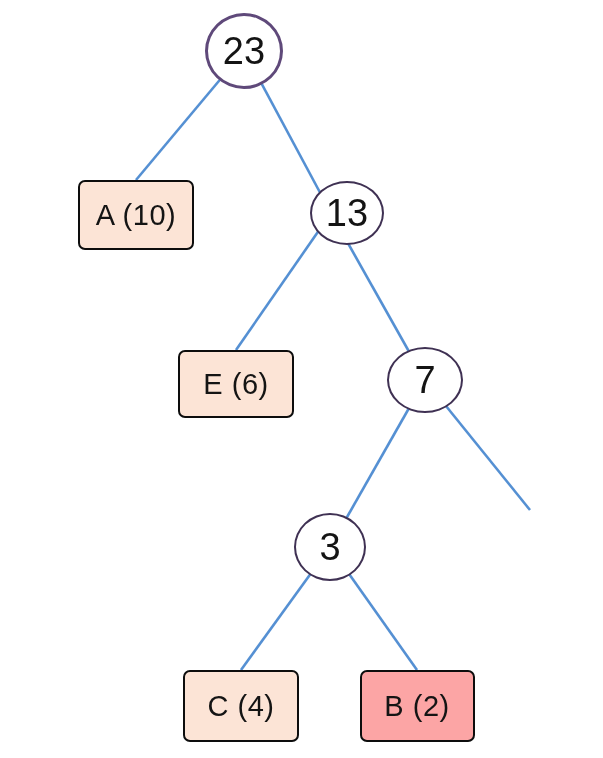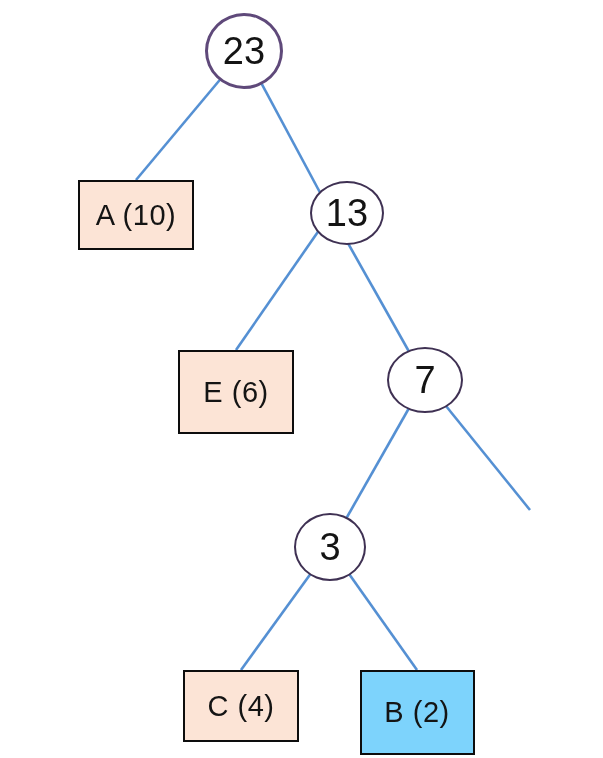--- a/index.html
+++ b/index.html
@@ -25,20 +25,21 @@
   .node {
     position: absolute;
     display: flex;
     align-items: center;
     justify-content: center;
     box-sizing: border-box;
     color: #141414;
     line-height: 1;
     white-space: nowrap;
     user-select: none;
+    border-radius: 7px;
   }
   .node.circle {
     border-radius: 50%;
     font-size: 38px;
   }
   .node.rect {
     font-size: 29px;
     letter-spacing: 0.5px;
   }
 </style>
@@ -64,22 +65,22 @@
     </div>
     <div class="node circle" style="left: 387px; top: 347px; width: 76px; height: 66px; color: rgb(20, 20, 20); background: rgb(255, 255, 255); border: 2.6px solid rgb(63, 49, 83);">
       <span>7</span>
     </div>
     <div class="node circle" style="left: 294px; top: 513px; width: 72px; height: 68px; color: rgb(20, 20, 20); background: rgb(255, 255, 255); border: 2.6px solid rgb(63, 49, 83);">
       <span>3</span>
     </div>
     <div class="node rect" style="left: 78px; top: 180px; width: 116px; height: 70px; color: rgb(20, 20, 20); background: rgb(252, 228, 214); border: 2.6px solid rgb(13, 13, 13);">
       <span>A (10)</span>
     </div>
-    <div class="node rect" style="left: 178px; top: 350px; width: 116px; height: 84px; color: rgb(20, 20, 20); background: rgb(252, 228, 214); border: 2.6px solid rgb(13, 13, 13);">
+    <div class="node rect" style="left: 178px; top: 350px; width: 116px; height: 68px; color: rgb(20, 20, 20); background: rgb(252, 228, 214); border: 2.6px solid rgb(13, 13, 13);">
       <span>E (6)</span>
     </div>
     <div class="node rect" style="left: 183px; top: 670px; width: 116px; height: 72px; color: rgb(20, 20, 20); background: rgb(252, 228, 214); border: 2.6px solid rgb(13, 13, 13);">
       <span>C (4)</span>
     </div>
-    <div class="node rect" style="left: 359.5px; top: 670px; width: 115px; height: 85px; color: rgb(20, 20, 20); background: #7dd3fc; border: 2.6px solid rgb(13, 13, 13); text-align: right;">
+    <div class="node rect" style="left: 359.5px; top: 670px; width: 115px; height: 72px; color: rgb(20, 20, 20); background: #fca5a5; border: 2.6px solid rgb(13, 13, 13); text-align: right;">
       <span>B (2)</span>
     </div>
   </div>
 
 </body></html>

